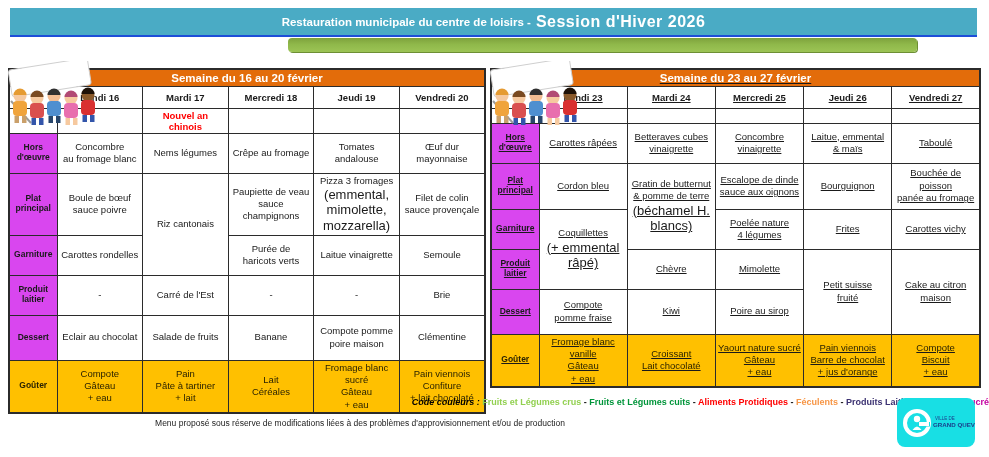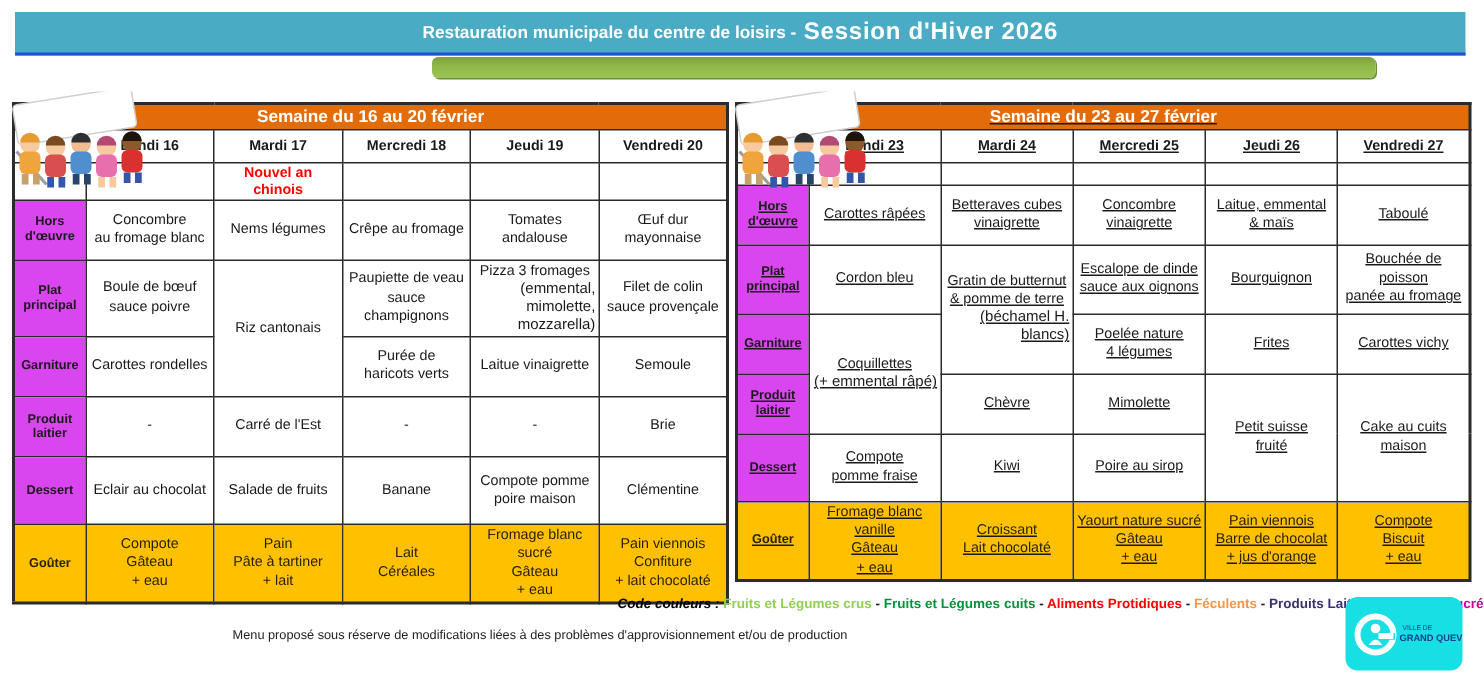--- a/index.html
+++ b/index.html
@@ -40,21 +40,21 @@
   th.week-title{
     background:var(--orange,#e36c0a);color:#fff;font-size:11.5px;font-weight:bold;
   }
   tr.day-row{height:22px;}
   th.day{font-size:9.5px;font-weight:bold;background:#fff;}
   tr.note-row{height:15px;}
   td.note{color:var(--note-red,#ff0000);font-size:9.5px;font-weight:bold;}
   th.corner{background:#fff;}
   th.rowlabel{font-size:8.5px;font-weight:bold;line-height:1.15;background:#d946ef;}
   tbody td{font-size:9.5px;line-height:1.3;}
-  tbody td .sub{display:block;font-size:10px;line-height:1.2;white-space:pre-line;text-align:right;}
+  tbody td .sub{display:block;font-size:13px;line-height:1.2;white-space:pre-line;}
   tbody tr:nth-child(1){height:40px;}
   tbody tr:nth-child(2){height:46px;}
   tbody tr:nth-child(3){height:40px;}
   tbody tr:nth-child(4){height:40px;}
   tbody tr:nth-child(5){height:45px;}
   tbody tr:nth-child(6){height:48px;}
   tbody tr.gouter th,tbody tr.gouter td{
     background:var(--yellow,#ffc000);color:#2b2300;
   }
   tbody tr.gouter{border-bottom:2px solid #2b2b2b;}
@@ -281,21 +281,21 @@
 4 légumes</td>
             <td>Frites</td>
             <td>Carottes vichy</td>
           </tr>
           <tr>
             <th class="rowlabel">Produit laitier</th>
             <td>Chèvre</td>
             <td>Mimolette</td>
             <td rowspan="2">Petit suisse
 fruité</td>
-            <td rowspan="2">Cake au cuits
+            <td rowspan="2">Cake au citron
 maison</td>
           </tr>
           <tr>
             <th class="rowlabel">Dessert</th>
             <td>Compote
 pomme fraise</td>
             <td>Kiwi</td>
             <td>Poire au sirop</td>
           </tr>
           <tr class="gouter">

